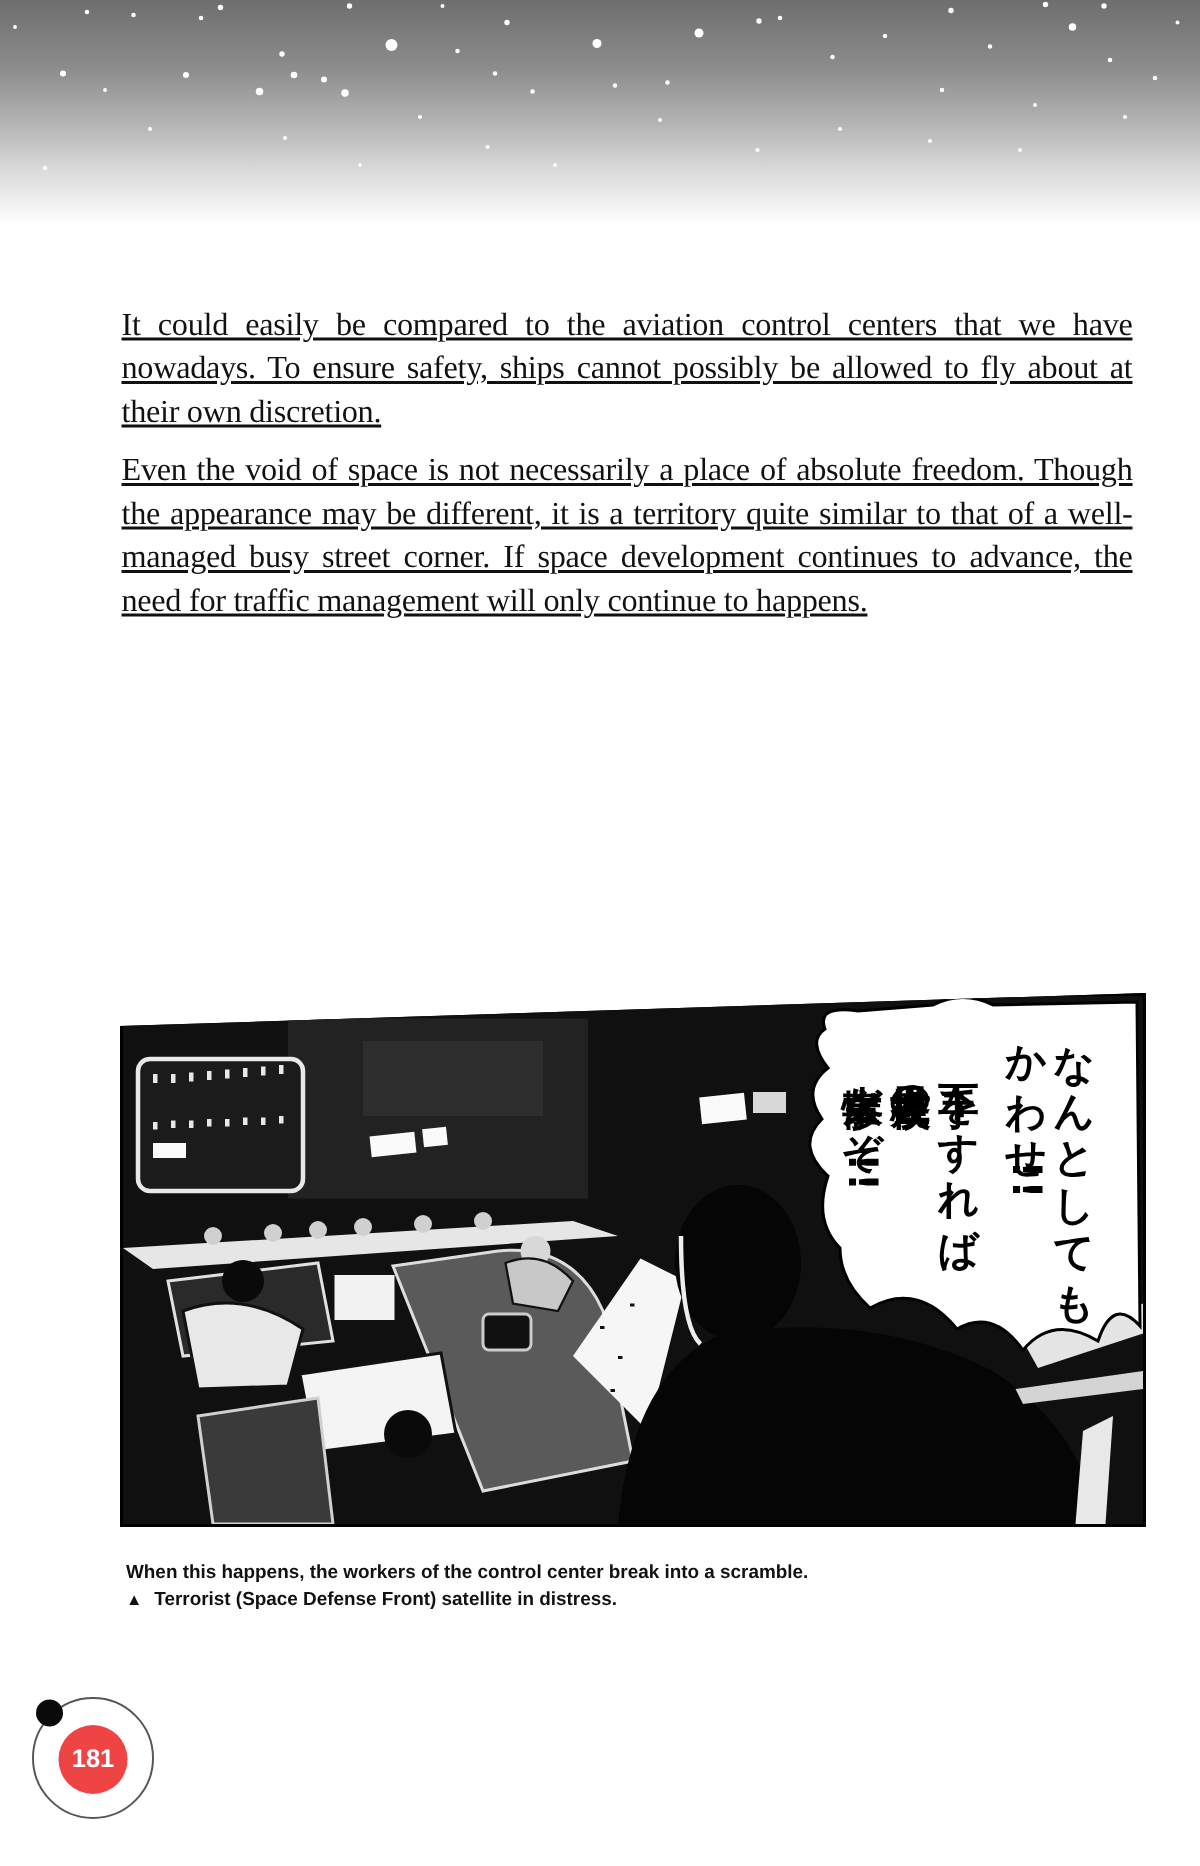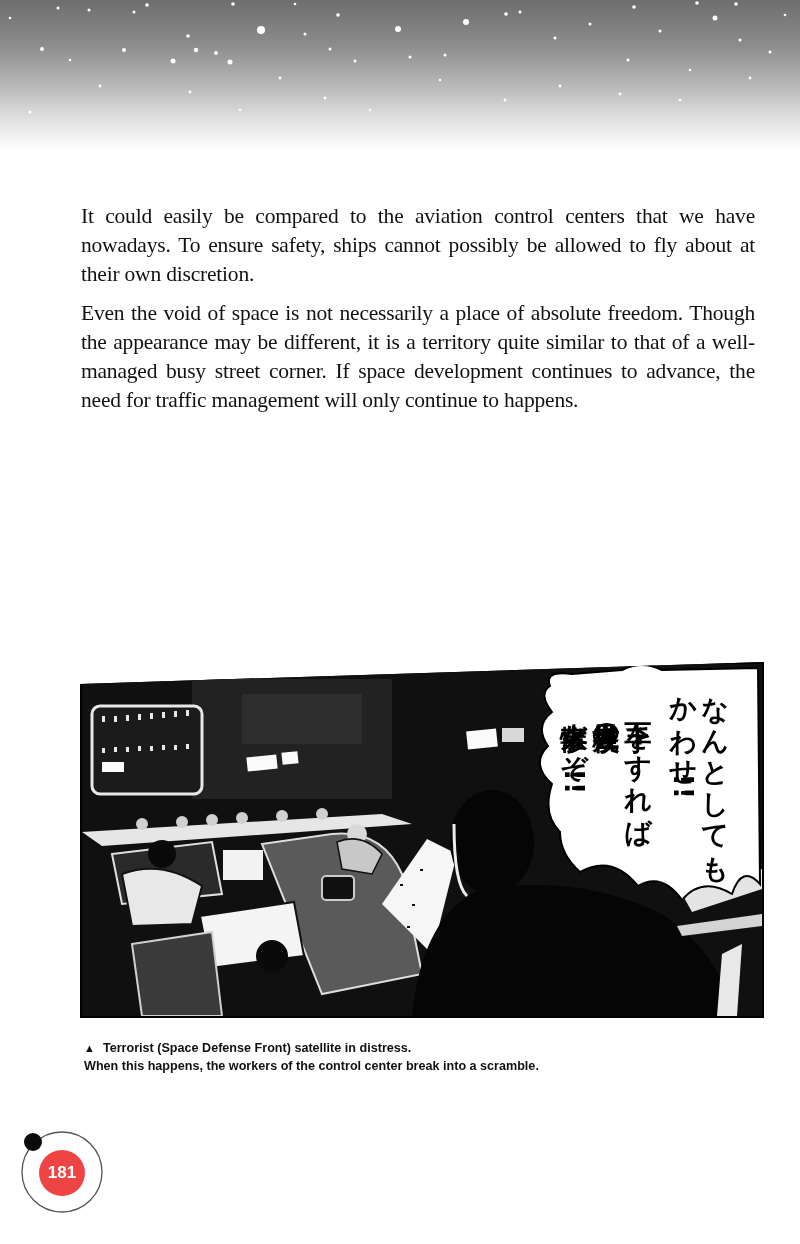--- a/index.html
+++ b/index.html
@@ -11,20 +11,21 @@
   }
   .starfield {
     position: absolute; left: 0; top: 0; width: 800px; height: 150px;
     background: linear-gradient(to bottom, #6e6e6e 0%, #8c8c8c 30%, #b4b4b4 55%, #dedede 78%, #ffffff 100%);
   }
   .starfield svg { position: absolute; left: 0; top: 0; }
   .body-text {
     position: absolute; left: 81px; top: 202px; width: 674px;
     font-size: 21.5px; line-height: 29px; text-align: justify;
     letter-spacing: -0.2px;
+    text-decoration: underline;
   }
   .body-text p { margin: 0 0 10px 0; }
   .panel {
     position: absolute; left: 80px; top: 662px; width: 680px; height: 352px;
     background: #0c0c0c; overflow: hidden;
     clip-path: polygon(0 22px, 100% 0, 100% 100%, 0 100%);
     border: 2px solid #000;
   }
   .panel svg { position: absolute; left: 0; top: 0; }
   .balloon-text {
@@ -186,23 +187,23 @@
     <path d="M468 22 Q462 6 490 10 L540 6 Q560 -4 580 6 L676 4 L678 220 Q660 200 650 230 Q620 212 600 236 Q580 208 556 222 Q530 190 498 208 Q478 190 478 168 Q460 150 470 120 Q448 100 466 82 Q452 62 470 48 Q456 30 468 22 Z" fill="#ffffff" stroke="#000" stroke-width="2"></path>
   </svg>
   <div class="balloon-text" style="left:617px; top:14px; height:200px;">なんとしても</div>
   <div class="balloon-text" style="left:585px; top:14px; height:200px;">かわせ!!</div>
   <div class="balloon-text" style="left:540px; top:38px; height:200px;">下手をすれば</div>
   <div class="balloon-text" style="left:508px; top:38px; height:200px;">世界規模の</div>
   <div class="balloon-text" style="left:476px; top:38px; height:200px;">大惨事だぞ!!</div>
 </div>
 
 <div class="caption">
+  <div>When this happens, the workers of the control center break into a scramble.</div>
   <div>
     <span class="tri">▲</span><span>Terrorist (Space Defense Front) satellite in distress.</span>
   </div>
-  <div>When this happens, the workers of the control center break into a scramble.</div>
 </div>
 
 <svg class="page-emblem" width="90" height="90" viewBox="0 0 90 90">
   <circle cx="44" cy="44" r="40" fill="none" stroke="#555" stroke-width="1.3"></circle>
   <circle cx="15" cy="14" r="9" fill="#0a0a0a"></circle>
 </svg>
 <div class="page-number">181</div>
 
 </body></html>

